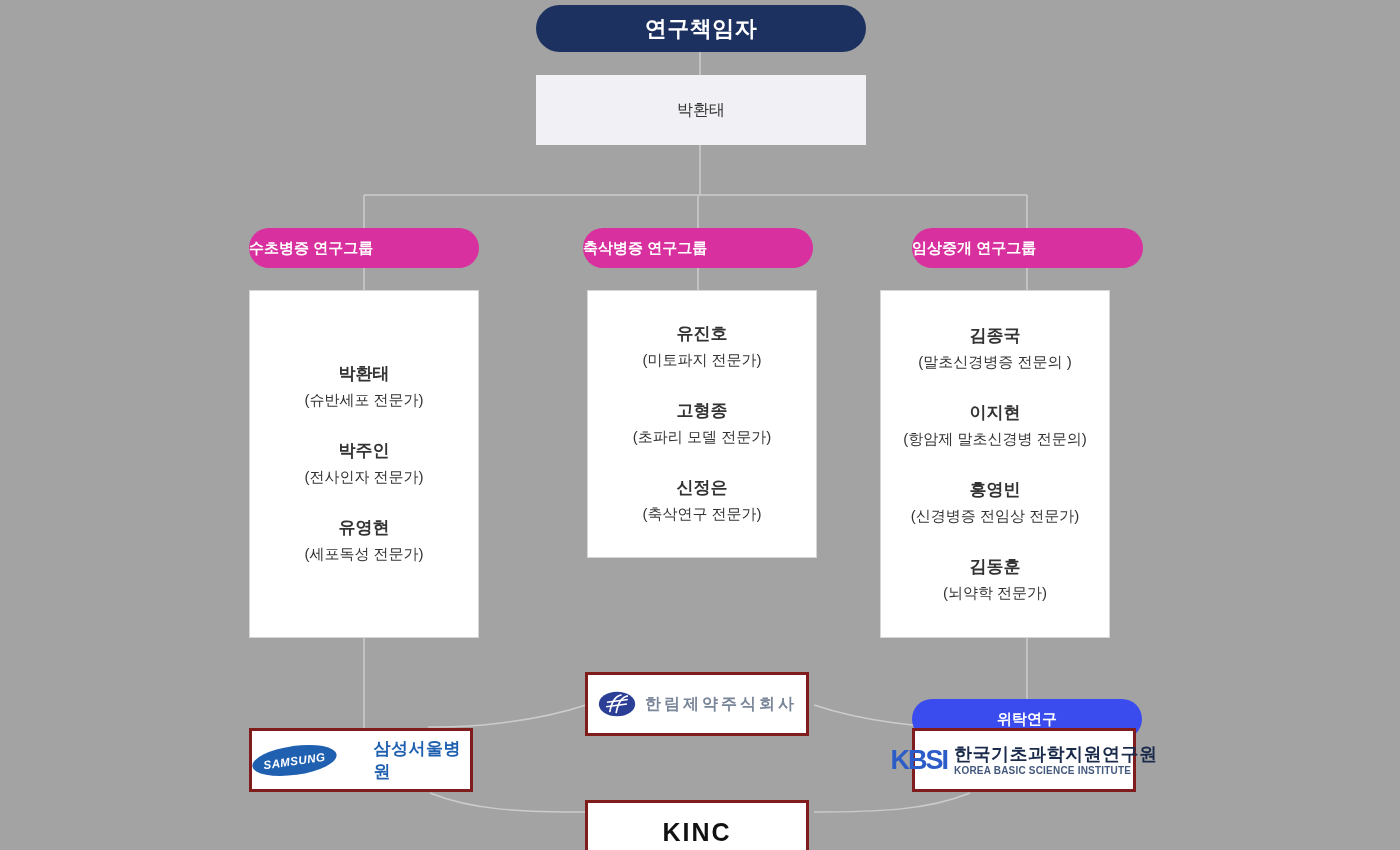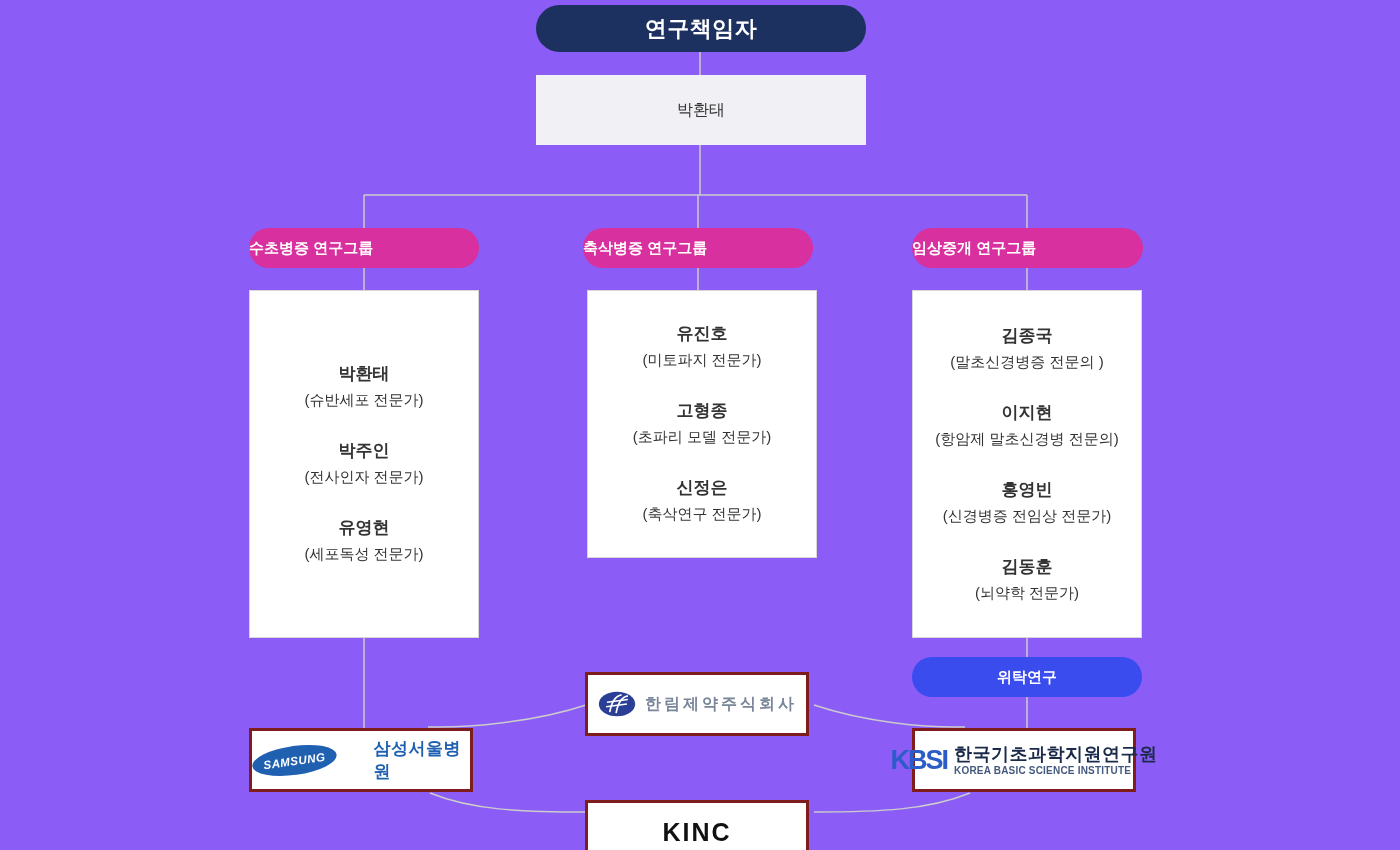--- a/index.html
+++ b/index.html
@@ -2,21 +2,21 @@
 <html><head>
 <meta charset="utf-8">
 <style>
   * { margin: 0; padding: 0; box-sizing: border-box; }
   html, body { background: #ffffff; }
   body { font-family: "Liberation Sans", "DejaVu Sans", sans-serif; }
   .stage {
     position: relative;
     width: 1400px;
     height: 850px;
-    background: #8b5cf6;
+    background: #a3a3a3;
     overflow: hidden;
   }
   .connectors {
     position: absolute;
     left: 0; top: 0;
     width: 1400px; height: 850px;
     z-index: 0;
   }
   .connectors line, .connectors path {
     stroke: #cccccc;
@@ -59,28 +59,28 @@
     width: 230px;
     background: #ffffff;
     border: 1px solid #d6d6d6;
     display: flex; flex-direction: column;
     align-items: center; justify-content: center;
     gap: 25px;
     top: 290px;
   }
   .box-1 { left: 249px; height: 348px; }
   .box-2 { left: 587px; height: 268px; }
-  .box-3 { left: 912px; height: 348px; }
+  .box-3 { left: 880px; height: 348px; }
   .member { text-align: center; }
   .m-name { font-size: 17px; font-weight: bold; color: #333333; line-height: 26px; }
   .m-role { font-size: 15px; color: #333333; line-height: 26px; white-space: nowrap; }
 
   
   .consign-pill {
-    left: 912px; top: 657px; width: 230px; height: 40px;
+    left: 912px; top: 699px; width: 230px; height: 40px;
     background: #3a4cee;
     border-radius: 20px;
     display: flex; align-items: center; justify-content: center;
     color: #ffffff; font-size: 15px; font-weight: bold;
   }
 
   
   .logo-box {
     background: #ffffff;
     border: 3px solid #7f1d1d;

